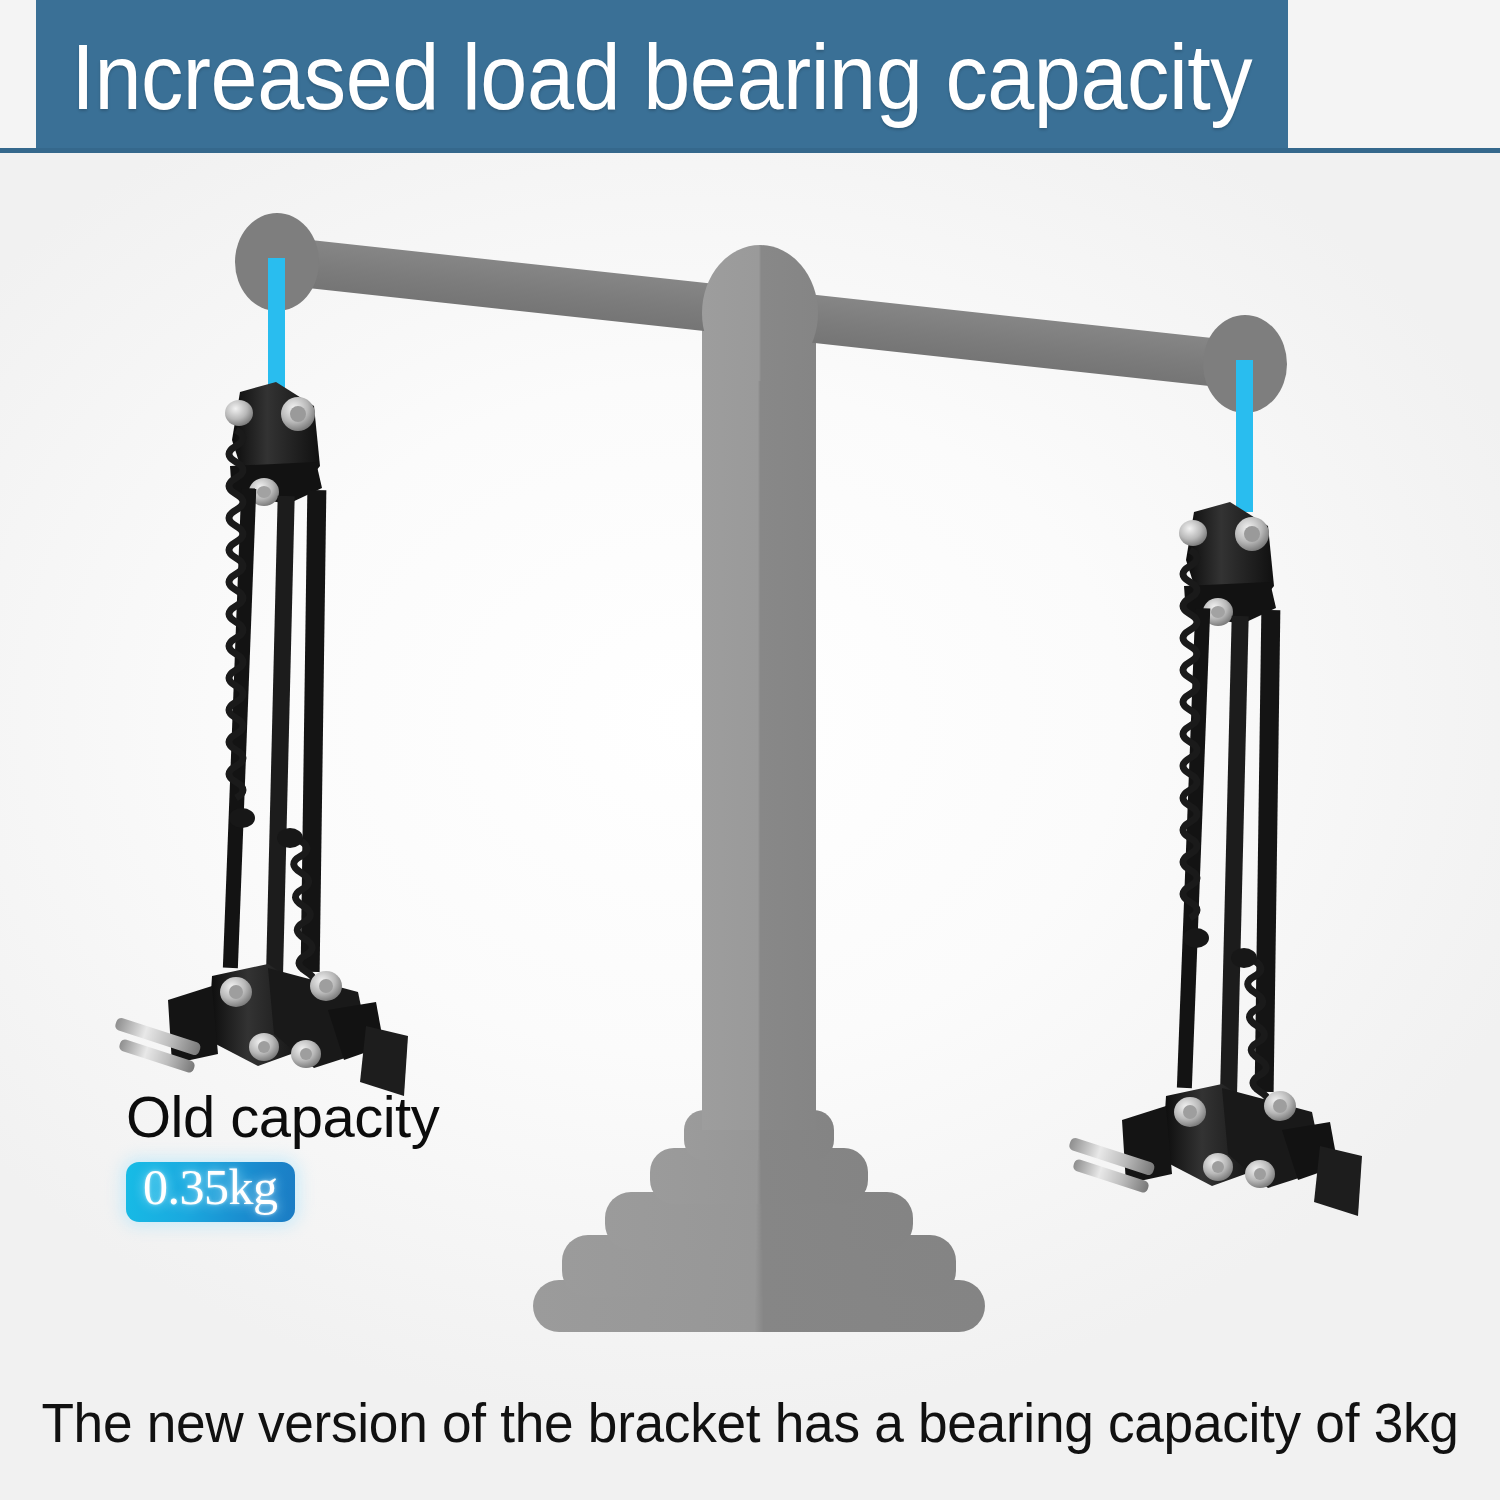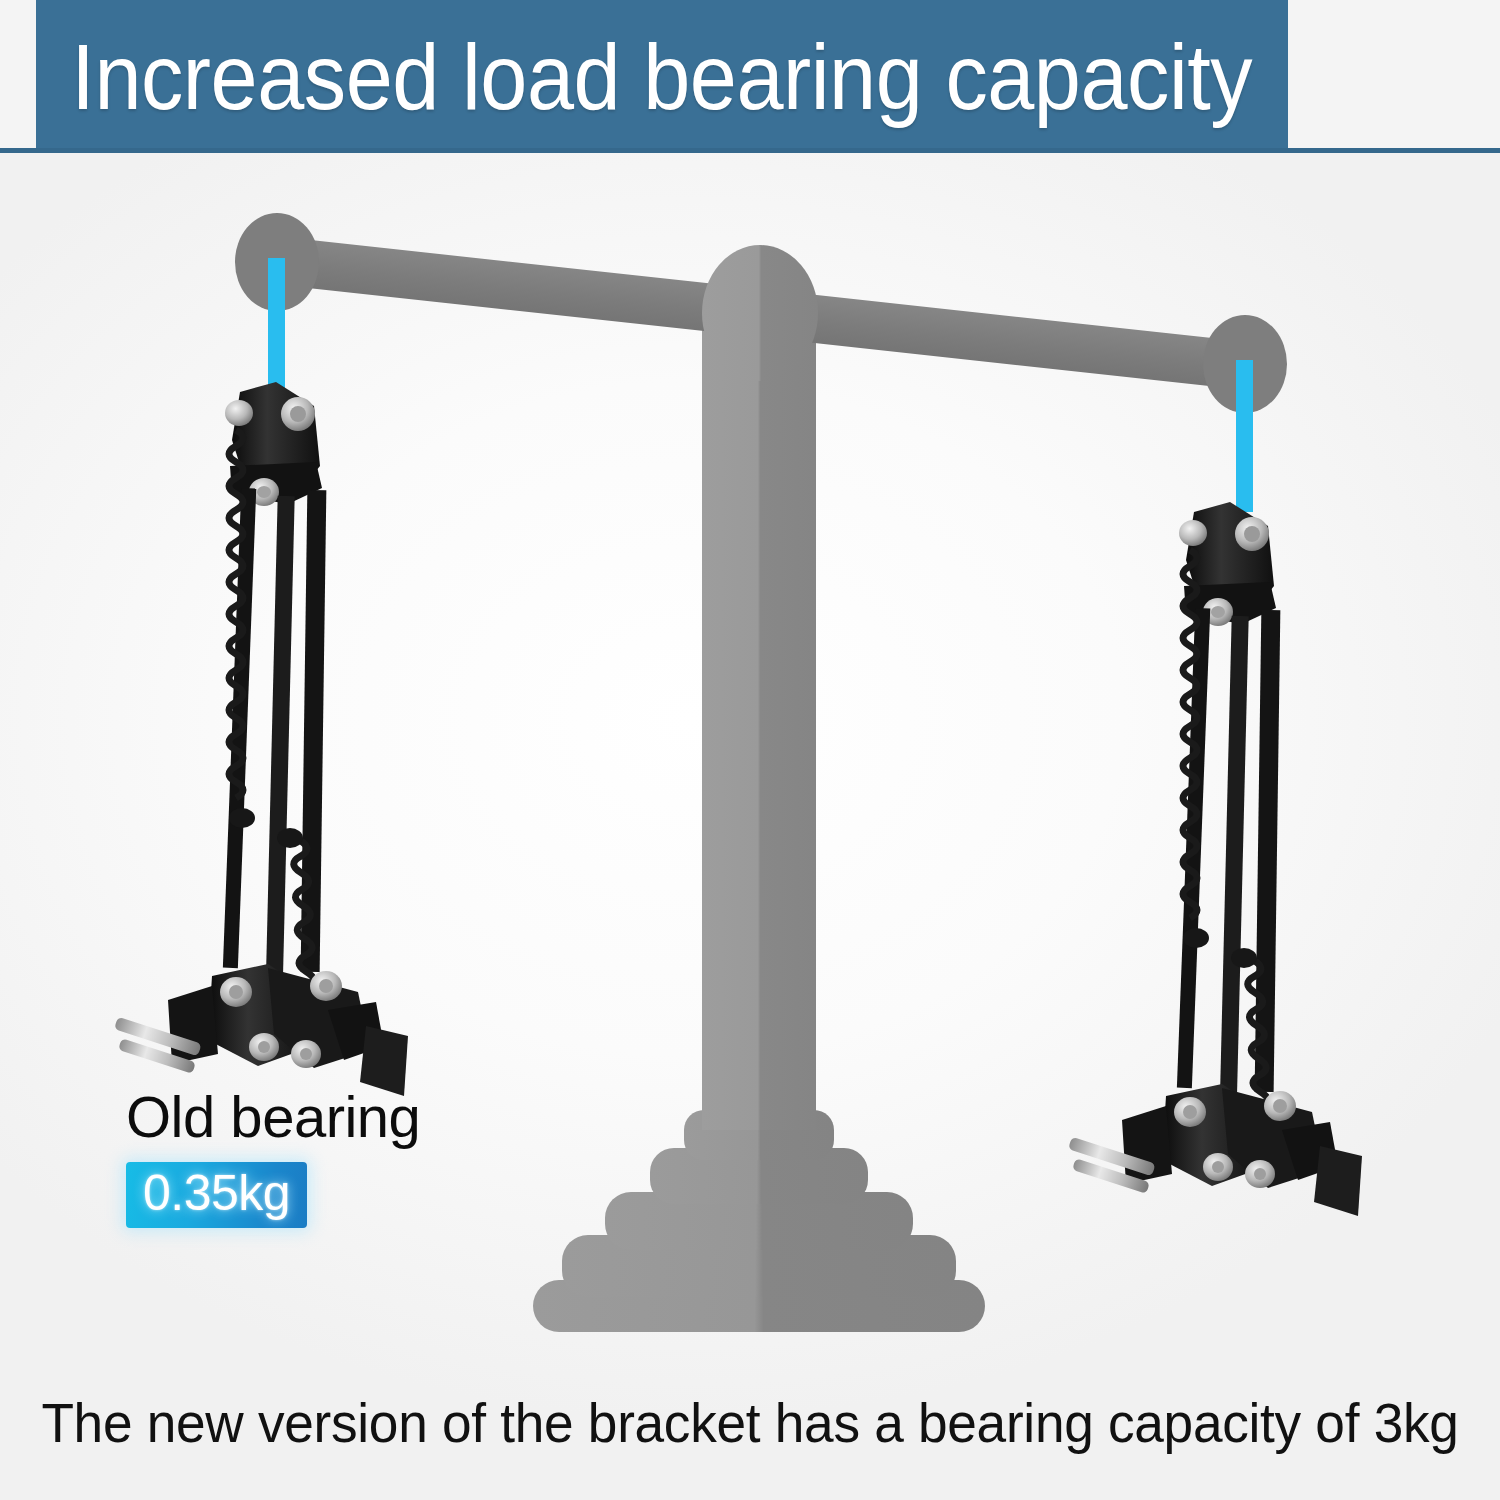--- a/index.html
+++ b/index.html
@@ -83,25 +83,25 @@
     font-size: 58px;
     font-weight: 400;
     color: #0c0c0c;
     line-height: 1;
     white-space: nowrap;
     letter-spacing: -0.5px;
   }
   .weight-badge {
     margin-top: 16px;
     display: inline-block;
-    padding: 6px 17px 10px 17px;
-    border-radius: 4px;
+    padding: 0 17px 10px 17px;
+    border-radius: 13px;
     background: linear-gradient(100deg, #17bce6 0%, #1aa9df 38%, #1a87cc 78%, #1b7cc4 100%);
     color: #ffffff;
-    font-family: Liberation Sans, sans-serif;
+    font-family: Liberation Serif, serif;
     font-size: 50px;
     line-height: 1;
     font-weight: 400;
     letter-spacing: -0.5px;
     text-shadow: 0 0 12px rgba(190,240,255,0.85), 0 0 3px rgba(255,255,255,0.6);
     box-shadow: 0 0 16px 4px rgba(150,225,255,0.45);
   }
   .badge-wrap { display: block; }
 
   
@@ -305,21 +305,21 @@
       <ellipse cx="218" cy="616" rx="16" ry="15" fill="url(#boltB)"></ellipse>
       <ellipse cx="218" cy="616" rx="7" ry="7" fill="#9e9e9e"></ellipse>
       <ellipse cx="156" cy="677" rx="15" ry="14" fill="url(#boltB)"></ellipse>
       <ellipse cx="156" cy="677" rx="6" ry="6" fill="#9e9e9e"></ellipse>
       <ellipse cx="198" cy="684" rx="15" ry="14" fill="url(#boltB)"></ellipse>
       <ellipse cx="198" cy="684" rx="6" ry="6" fill="#9e9e9e"></ellipse>
     </g>
   </svg>
 
   <div class="label-block label-old">
-    <div class="version-name">Old bearing</div>
+    <div class="version-name">Old capacity</div>
     <div class="badge-wrap">
       <span class="weight-badge">0.35kg</span>
     </div>
   </div>
 
   <div class="label-block label-new">
   </div>
 
   <div class="caption">The new version of the bracket has a bearing capacity of 3kg</div>
 

